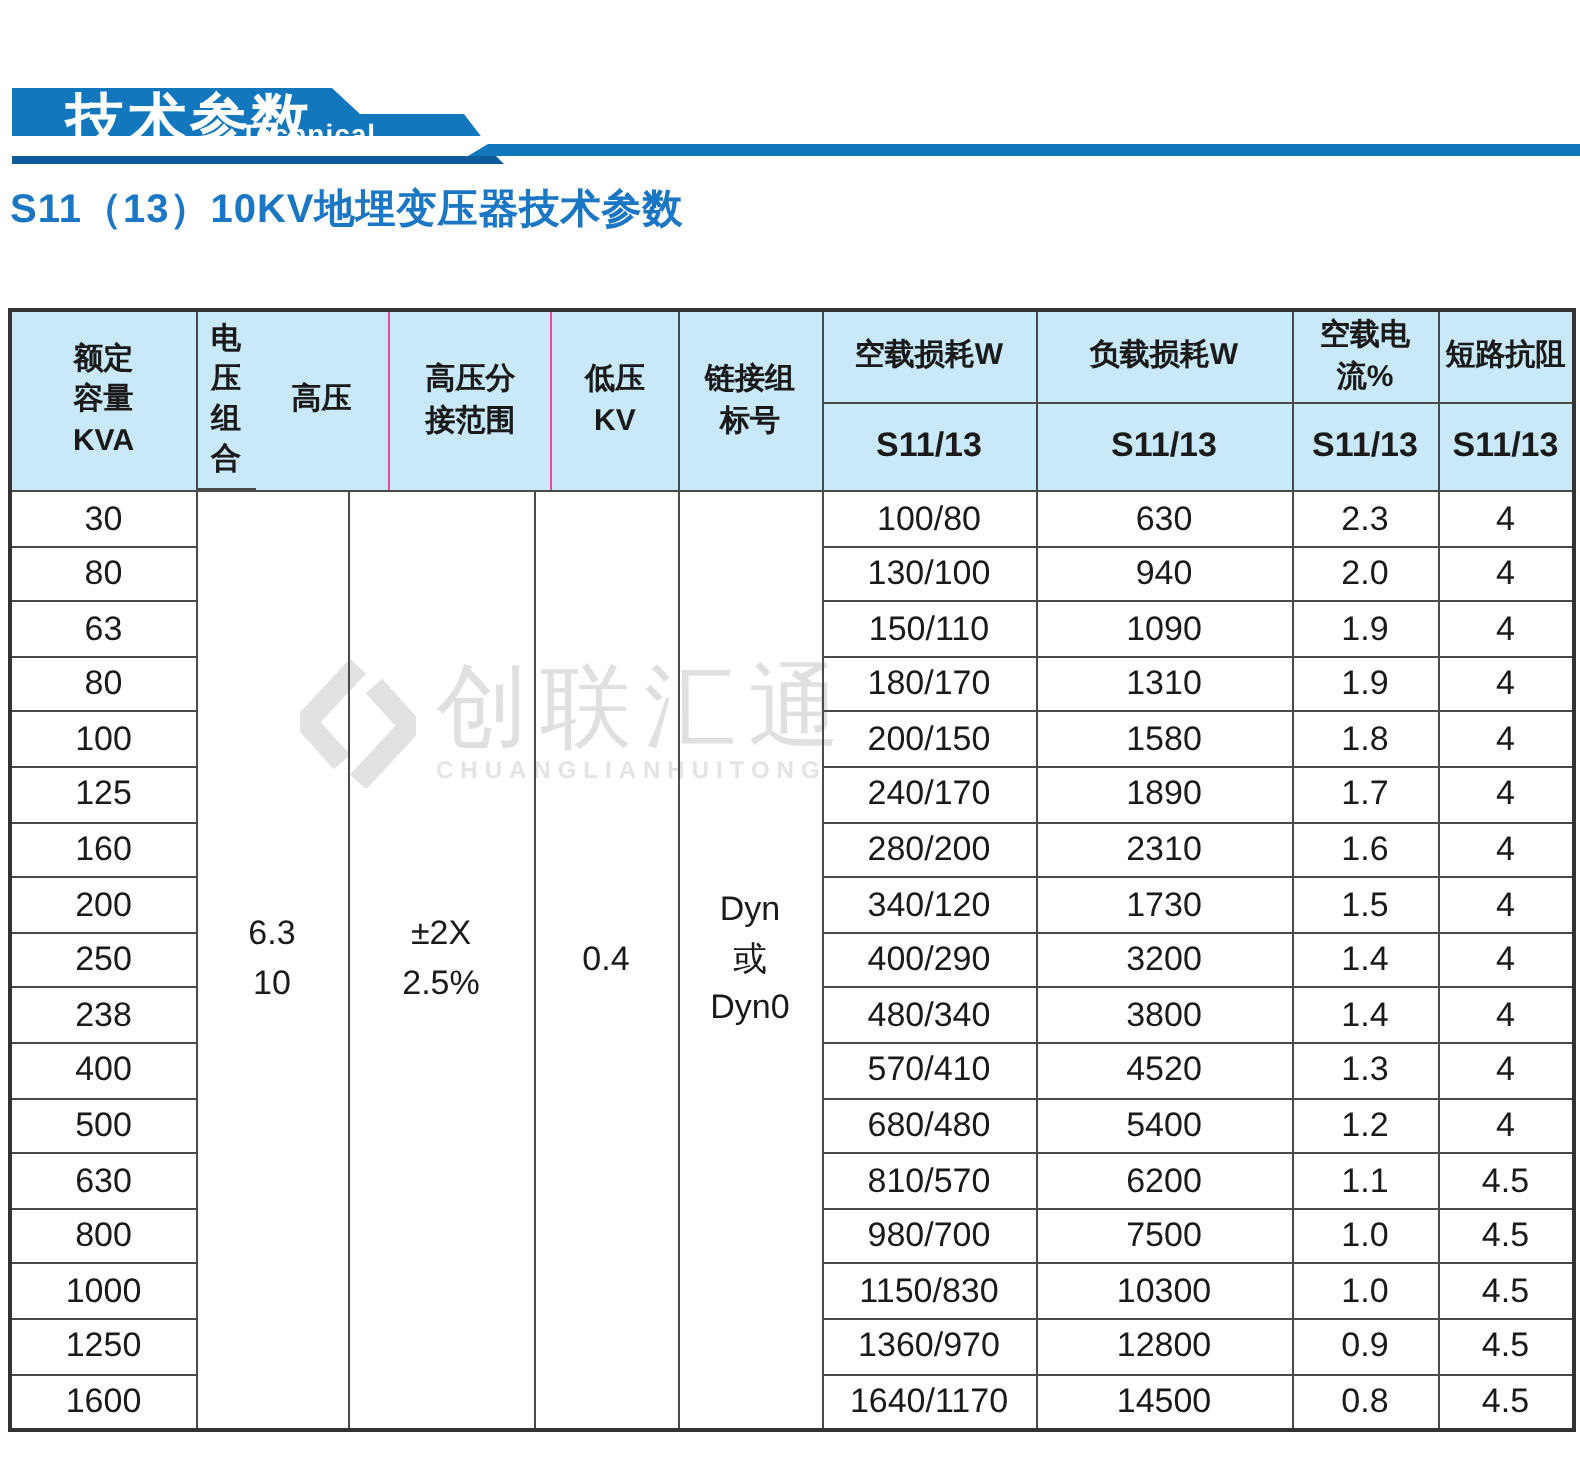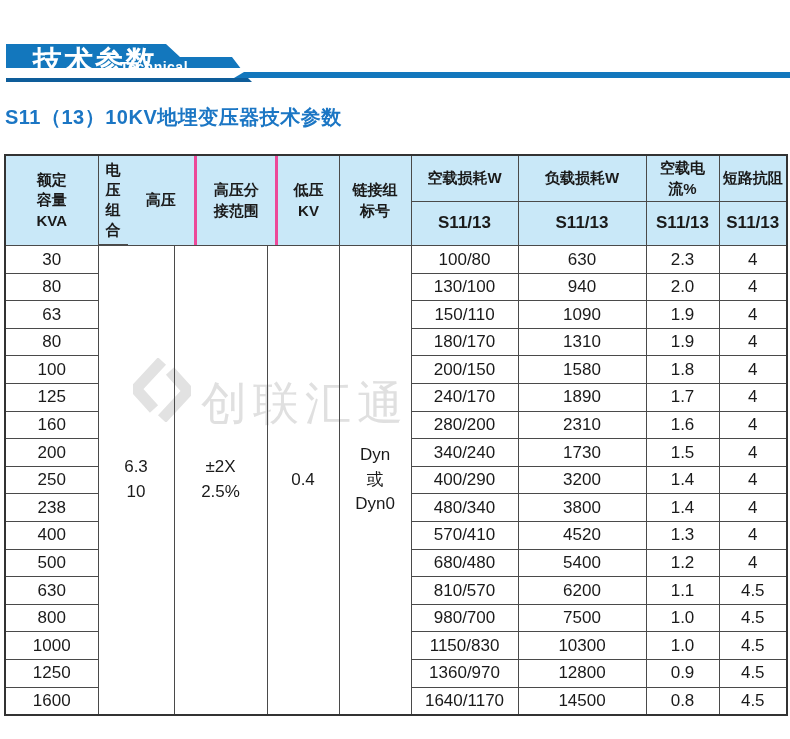--- a/index.html
+++ b/index.html
@@ -54,40 +54,39 @@
     left: 234px; top: 72px;
     width: 556px; height: 6px;
     background: #1377bd;
     clip-path: polygon(10px 0, 100% 0, 100% 100%, 0 100%);
     z-index: 1;
   }
 
   
   .page-title {
     position: absolute;
-    left: 5px; top: 104px;
+    left: 5px; top: 91px;
     color: #1b76c4;
     font-size: 20px;
     font-weight: bold;
     letter-spacing: 0.5px;
     z-index: 3;
   }
 
   
   .watermark {
     position: absolute;
-    left: 133px; top: 330px;
+    left: 150px; top: 330px;
     display: flex;
-    align-items: flex-end;
+    align-items: flex-start;
     gap: 10px;
     z-index: 0;
     color: #e0e0e0;
     user-select: none;
     pointer-events: none;
-    margin-top: 28px;
   }
   .wm-text-cn {
     font-size: 46px;
     font-weight: 500;
     letter-spacing: 6px;
     line-height: 46px;
     color: #e0e0e0;
   }
   .wm-text-en {
     font-size: 12px;
@@ -135,21 +134,21 @@
     font-size: 17px;
   }
   .vg-wrap { display: flex; flex-direction: row; height: 89px; }
   .vg-top {
     flex: 0 0 29px;
     display: flex; align-items: center; justify-content: center;
     border-bottom: 1px solid #4a4a4a;
   }
   .vg-cols { flex: 1 1 auto; display: grid; grid-template-columns: 76fr 93fr 72fr; }
   .vg-cols > div { display: flex; align-items: center; justify-content: center; }
-  .vg-cols > div + div { border-left: 3px solid #ec4899; }
+  .vg-cols > div + div { border-left: 1px solid #ec4899; }
 
   tbody td {
     font-size: 17px;
     height: 26.6px;
     border-top: 2px solid #474747;
     border-bottom: 2px solid #474747;
     background: transparent;
     line-height: 1.15;
   }
   td.merged { font-size: 17px; line-height: 1.45; }
@@ -168,20 +167,21 @@
 
 <div class="watermark">
   <span>
     <svg width="58" height="64" viewBox="0 0 58 64" fill="none">
       <path d="M29 3 L3 31 L21 51" stroke="#e2e2e2" stroke-width="11" fill="none"></path>
       <path d="M29 61 L55 33 L37 13" stroke="#e2e2e2" stroke-width="11" fill="none"></path>
     </svg>
   </span>
   <span>
     <div class="wm-text-cn">创联汇通</div>
+    <div class="wm-text-en">CHUANGLIANHUITONG</div>
   </span>
 </div>
 
 <table class="params">
   <colgroup>
     <col style="width:93px">
       <col style="width:76px">
       <col style="width:93px">
     <col style="width:72px">
       <col style="width:72px">
@@ -288,21 +288,21 @@
     </tr>
     <tr>
       <td>160</td>
       <td>280/200</td>
       <td>2310</td>
       <td>1.6</td>
       <td>4</td>
     </tr>
     <tr>
       <td>200</td>
-      <td>340/240</td>
+      <td>340/120</td>
       <td>1730</td>
       <td>1.5</td>
       <td>4</td>
     </tr>
     <tr>
       <td>250</td>
       <td>400/290</td>
       <td>3200</td>
       <td>1.4</td>
       <td>4</td>

